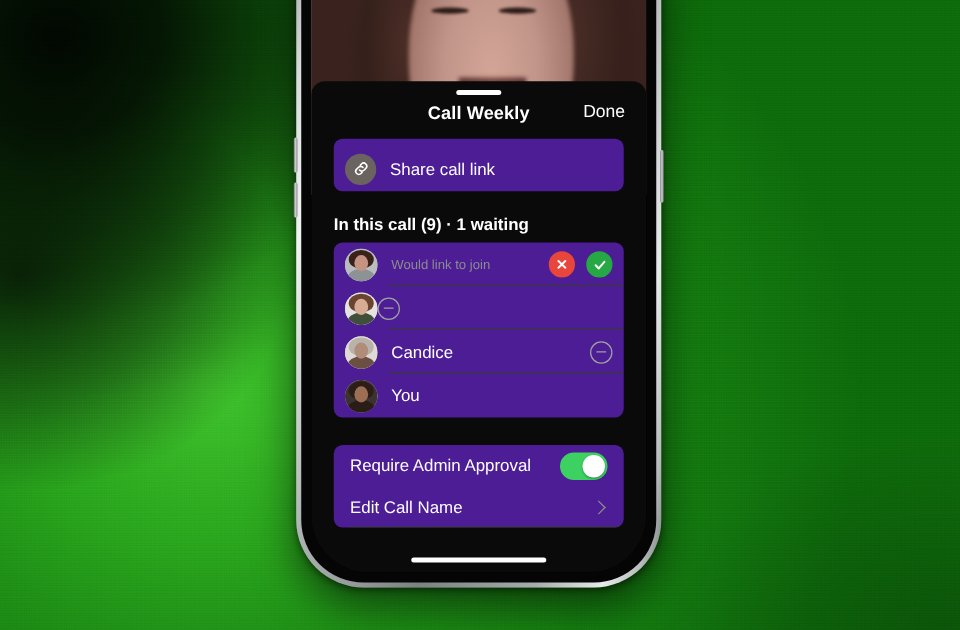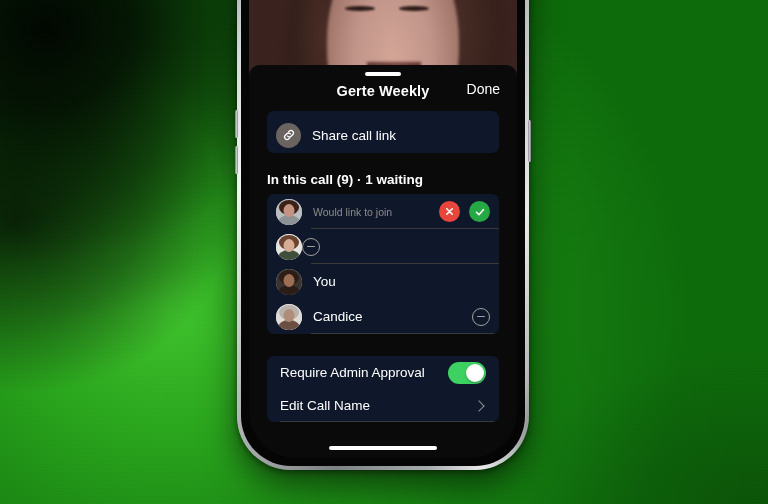--- a/index.html
+++ b/index.html
@@ -162,21 +162,21 @@
     transform: translateY(-45%);
     color: #ffffff;
     font-size: 14px;
     font-weight: normal;
     cursor: pointer;
   }
 
   
   .card {
     margin: 0 18px;
-    background: #0f172a;
+    background: #4c1d95;
     border-radius: 7px;
     overflow: hidden;
   }
 
   
   #share-row {
     display: flex;
     align-items: center;
     height: 36px;
     padding: 0 9px;
@@ -328,21 +328,21 @@
         <div class="video-eye l"></div>
         <div class="video-eye r"></div>
         <div id="video-mouth"></div>
       </div>
 
       <div id="sheet">
 
         <div id="grabber"></div>
 
         <div id="sheet-header">
-          <div id="sheet-title">Gerte Weekly</div>
+          <div id="sheet-title">Call Weekly</div>
           <div id="done-button">Done</div>
         </div>
 
         <div class="card">
           <div id="share-row">
             <div id="share-icon-wrap">
               <svg width="14" height="14" viewBox="0 0 24 24" fill="none" stroke="#ffffff" stroke-width="2.1" stroke-linecap="round">
                 <path d="M9.6 13.8a4.2 4.2 0 0 0 6.1.3l2.6-2.6a4.2 4.2 0 0 0-6-6l-1.5 1.5"></path>
                 <path d="M14.4 10.2a4.2 4.2 0 0 0-6.1-.3l-2.6 2.6a4.2 4.2 0 0 0 6 6l1.5-1.5"></path>
               </svg>
@@ -387,46 +387,46 @@
               </div>
               <div class="action-group">
                 <div class="remove-btn">
                   <i></i>
                 </div>
               </div>
               <div class="p-sep"></div>
             </div>
             <div class="p-row">
               <div class="avatar">
+                <div class="av-bg" style="background:#dedbd6"></div>
+                <div class="av-body" style="background:#6b4f42"></div>
+                <div class="av-hair" style="background:#b9b2aa"></div>
+                <div class="av-head" style="background:#b08d79"></div>
+              </div>
+              <div class="p-name-wrap">
+                <div class="p-name">Candice</div>
+              </div>
+              <div class="action-group">
+                <div class="remove-btn">
+                  <i></i>
+                </div>
+              </div>
+              <div class="p-sep"></div>
+            </div>
+            <div class="p-row">
+              <div class="avatar">
                 <div class="av-bg" style="background:#3b3330"></div>
                 <div class="av-body" style="background:#2a1d18"></div>
                 <div class="av-hair" style="background:#2c1d17"></div>
                 <div class="av-head" style="background:#9c6f55"></div>
               </div>
               <div class="p-name-wrap">
                 <div class="p-name">You</div>
               </div>
               <div class="action-group"></div>
-            </div>
-            <div class="p-row">
-              <div class="avatar">
-                <div class="av-bg" style="background:#dedbd6"></div>
-                <div class="av-body" style="background:#6b4f42"></div>
-                <div class="av-hair" style="background:#b9b2aa"></div>
-                <div class="av-head" style="background:#b08d79"></div>
-              </div>
-              <div class="p-name-wrap">
-                <div class="p-name">Candice</div>
-              </div>
-              <div class="action-group">
-                <div class="remove-btn">
-                  <i></i>
-                </div>
-              </div>
-              <div class="p-sep"></div>
             </div>
           </div>
 
         <div class="card" id="settings-card">
             <div class="s-row">
               <div class="s-label">Require Admin Approval</div>
               <div id="admin-toggle" style="background: rgb(61, 209, 97);">
                 <div class="knob"></div>
               </div>
             </div>

